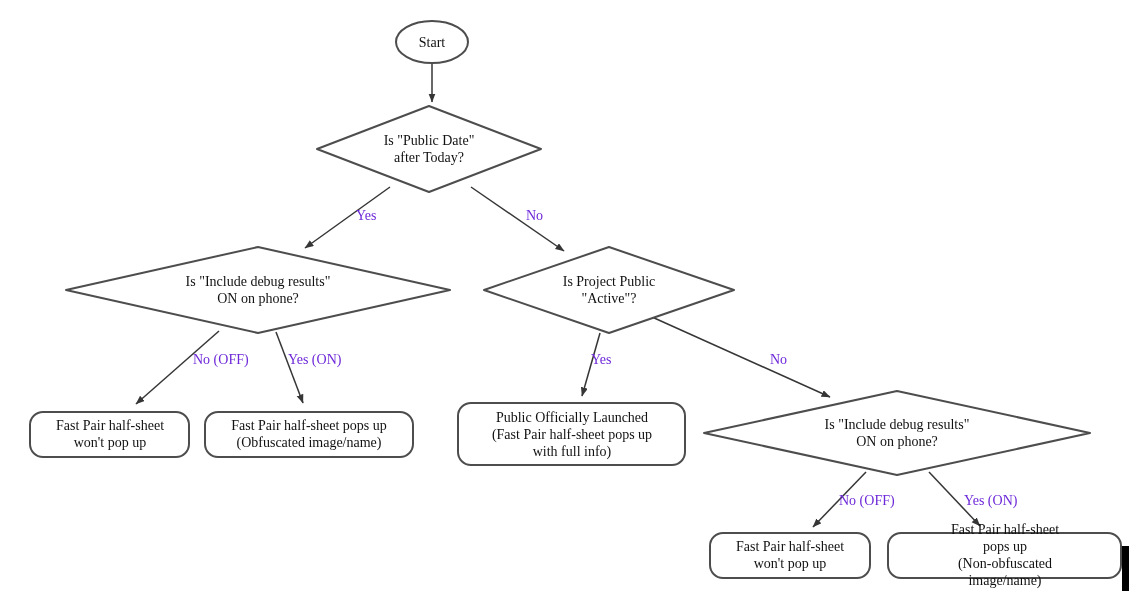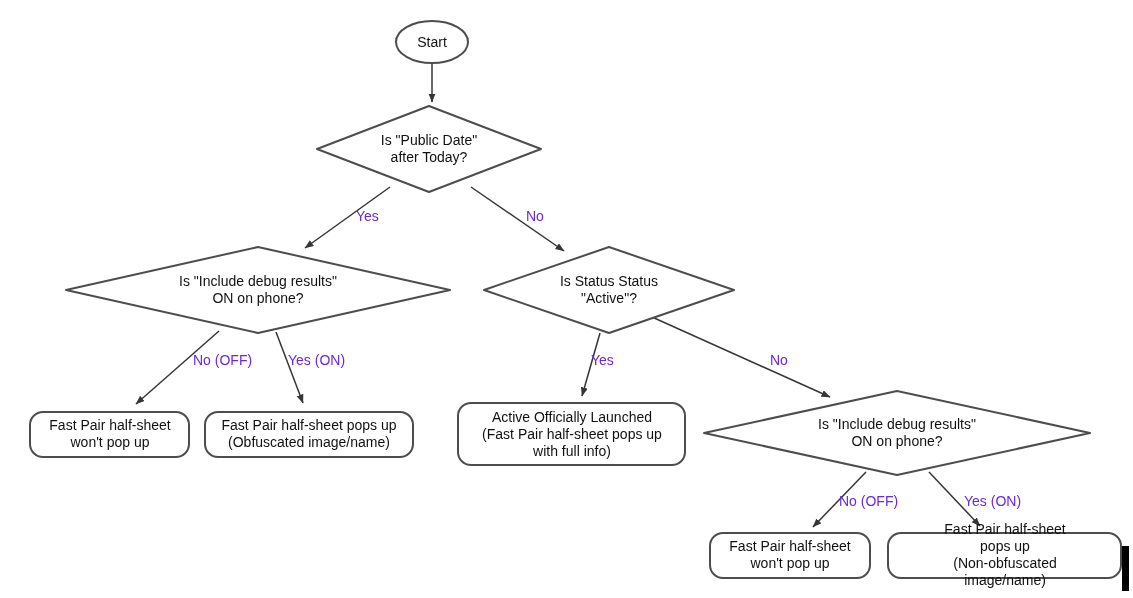--- a/index.html
+++ b/index.html
@@ -5,21 +5,21 @@
   html, body {
     margin: 0;
     padding: 0;
     background: #ffffff;
   }
   .canvas {
     position: relative;
     width: 1133px;
     height: 598px;
     background: #ffffff;
-    font-family: Liberation Sans, sans-serif;
+    font-family: Liberation Serif, serif;
     overflow: hidden;
   }
   .canvas svg {
     position: absolute;
     left: 0;
     top: 0;
   }
   .node-label {
     position: absolute;
     transform: translate(-50%, -50%);
@@ -79,33 +79,33 @@
   </svg>
 
   <div class="node-label" style="left:432px; top:42px;">Start</div>
 
   <div class="node-label" style="left:429px; top:149px;">Is "Public Date"
 after Today?</div>
 
   <div class="node-label" style="left:258px; top:290px;">Is "Include debug results"
 ON on phone?</div>
 
-  <div class="node-label" style="left:609px; top:290px;">Is Status Status
+  <div class="node-label" style="left:609px; top:290px;">Is Project Public
 "Active"?</div>
 
   <div class="node-label" style="left:897px; top:433px;">Is "Include debug results"
 ON on phone?</div>
 
   <div class="node-label" style="left:110px; top:434px;">Fast Pair half-sheet
 won't pop up</div>
 
   <div class="node-label" style="left:309px; top:434px;">Fast Pair half-sheet pops up
 (Obfuscated image/name)</div>
 
-  <div class="node-label" style="left:572px; top:434px;">Active Officially Launched
+  <div class="node-label" style="left:572px; top:434px;">Public Officially Launched
 (Fast Pair half-sheet pops up
 with full info)</div>
 
   <div class="node-label" style="left:790px; top:555px;">Fast Pair half-sheet
 won't pop up</div>
 
   <div class="node-label" style="left:1005px; top:555px;">Fast Pair half-sheet pops up
 (Non-obfuscated image/name)</div>
 
   <div class="edge-label" style="left:356px; top:208px;">Yes</div>

